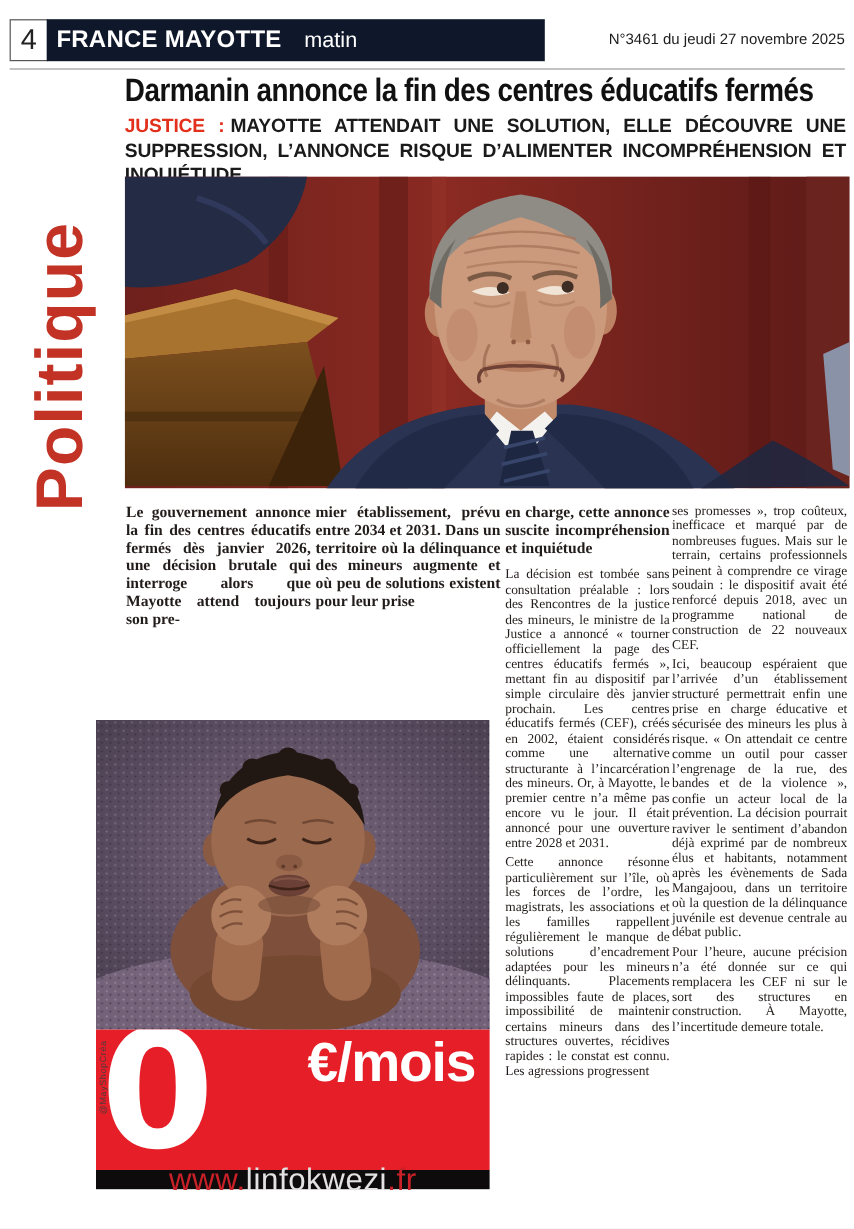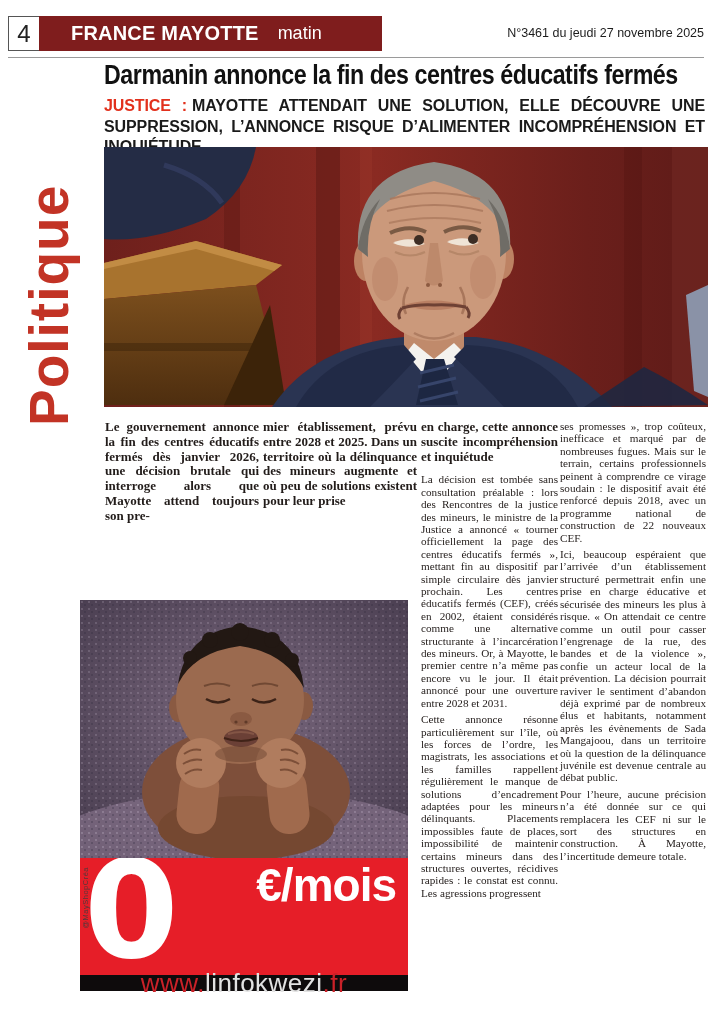--- a/index.html
+++ b/index.html
@@ -3,22 +3,22 @@
 <meta charset="utf-8">
 <style>
   html,body{margin:0;padding:0;background:#e8e8e8;}
   #page{position:relative;width:712px;height:1024px;background:#ffffff;overflow:hidden;
         font-family:"Liberation Serif",serif;color:#221c1a;}
 
   
   .pagenum{position:absolute;left:8px;top:16px;width:30px;height:33px;border:1px solid #555;
            background:#fff;display:flex;align-items:center;justify-content:center;
            font-family:"Liberation Sans",sans-serif;font-size:24px;color:#222;}
-  .banner{position:absolute;left:39px;top:16px;width:343px;height:35px;background:#7f1d1d;
-          display:flex;align-items:center;padding-left:32px;box-sizing:border-box;}
+  .banner{position:absolute;left:39px;top:16px;width:415px;height:35px;background:#0f172a;
+          display:flex;align-items:center;padding-left:8px;box-sizing:border-box;}
   .banner .t1{font-family:"Liberation Sans",sans-serif;font-weight:bold;font-size:20px;color:#fff;letter-spacing:.2px;}
   .banner .t2{font-family:"Liberation Sans",sans-serif;font-size:18px;color:#fff;margin-left:19px;}
   .issue{position:absolute;right:8px;top:26px;font-family:"Liberation Sans",sans-serif;
          font-size:12.5px;color:#1c1c1c;}
   .hairline{position:absolute;left:8px;right:8px;top:57px;height:1px;background:#9a9a9a;}
 
   
   .headline{position:absolute;left:104px;top:60px;width:604px;white-space:nowrap;
             font-family:"Liberation Sans",sans-serif;font-weight:bold;font-size:27px;color:#111;
             letter-spacing:-.5px;transform:scaleX(.86);transform-origin:left top;}
@@ -160,21 +160,21 @@
 
     <rect x="568" width="36" height="260" fill="#6e2620" opacity=".8"></rect>
     <polygon points="582,148 604,138 604,250 590,244" fill="#8fa6c0" opacity=".85"></polygon>
     <path d="M540,220 Q570,235 604,258 L480,260 Z" fill="#1f2740" opacity=".9"></path>
   </svg>
 
   <div class="col intro" id="col1">
     <p>Le gouvernement annonce la fin des centres éducatifs fermés dès janvier 2026, une décision brutale qui interroge alors que Mayotte attend toujours son pre-</p>
   </div>
   <div class="col intro" id="col2">
-    <p>mier établissement, prévu entre 2028 et 2025. Dans un territoire où la délinquance des mineurs augmente et où peu de solutions existent pour leur prise</p>
+    <p>mier établissement, prévu entre 2034 et 2031. Dans un territoire où la délinquance des mineurs augmente et où peu de solutions existent pour leur prise</p>
   </div>
   <div class="col bodytxt" id="col3">
     <p class="intro">en charge, cette annonce suscite incompréhension et inquiétude</p>
     <p>La décision est tombée sans consultation préalable : lors des Rencontres de la justice des mineurs, le ministre de la Justice a annoncé « tourner officiellement la page des centres éducatifs fermés », mettant fin au dispositif par simple circulaire dès janvier prochain. Les centres éducatifs fermés (CEF), créés en 2002, étaient considérés comme une alternative structurante à l’incarcération des mineurs. Or, à Mayotte, le premier centre n’a même pas encore vu le jour. Il était annoncé pour une ouverture entre 2028 et 2031.</p>
     <p>Cette annonce résonne particulièrement sur l’île, où les forces de l’ordre, les magistrats, les associations et les familles rappellent régulièrement le manque de solutions d’encadrement adaptées pour les mineurs délinquants. Placements impossibles faute de places, impossibilité de maintenir certains mineurs dans des structures ouvertes, récidives rapides : le constat est connu. Les agressions progressent</p>
   </div>
   <div class="col bodytxt" id="col4">
     <p>ses promesses », trop coûteux, inefficace et marqué par de nombreuses fugues. Mais sur le terrain, certains professionnels peinent à comprendre ce virage soudain : le dispositif avait été renforcé depuis 2018, avec un programme national de construction de 22 nouveaux CEF.</p>
     <p>Ici, beaucoup espéraient que l’arrivée d’un établissement structuré permettrait enfin une prise en charge éducative et sécurisée des mineurs les plus à risque. « On attendait ce centre comme un outil pour casser l’engrenage de la rue, des bandes et de la violence », confie un acteur local de la prévention. La décision pourrait raviver le sentiment d’abandon déjà exprimé par de nombreux élus et habitants, notamment après les évènements de Sada Mangajoou, dans un territoire où la question de la délinquance juvénile est devenue centrale au débat public.</p>
     <p>Pour l’heure, aucune précision n’a été donnée sur ce qui remplacera les CEF ni sur le sort des structures en construction. À Mayotte, l’incertitude demeure totale.</p>

